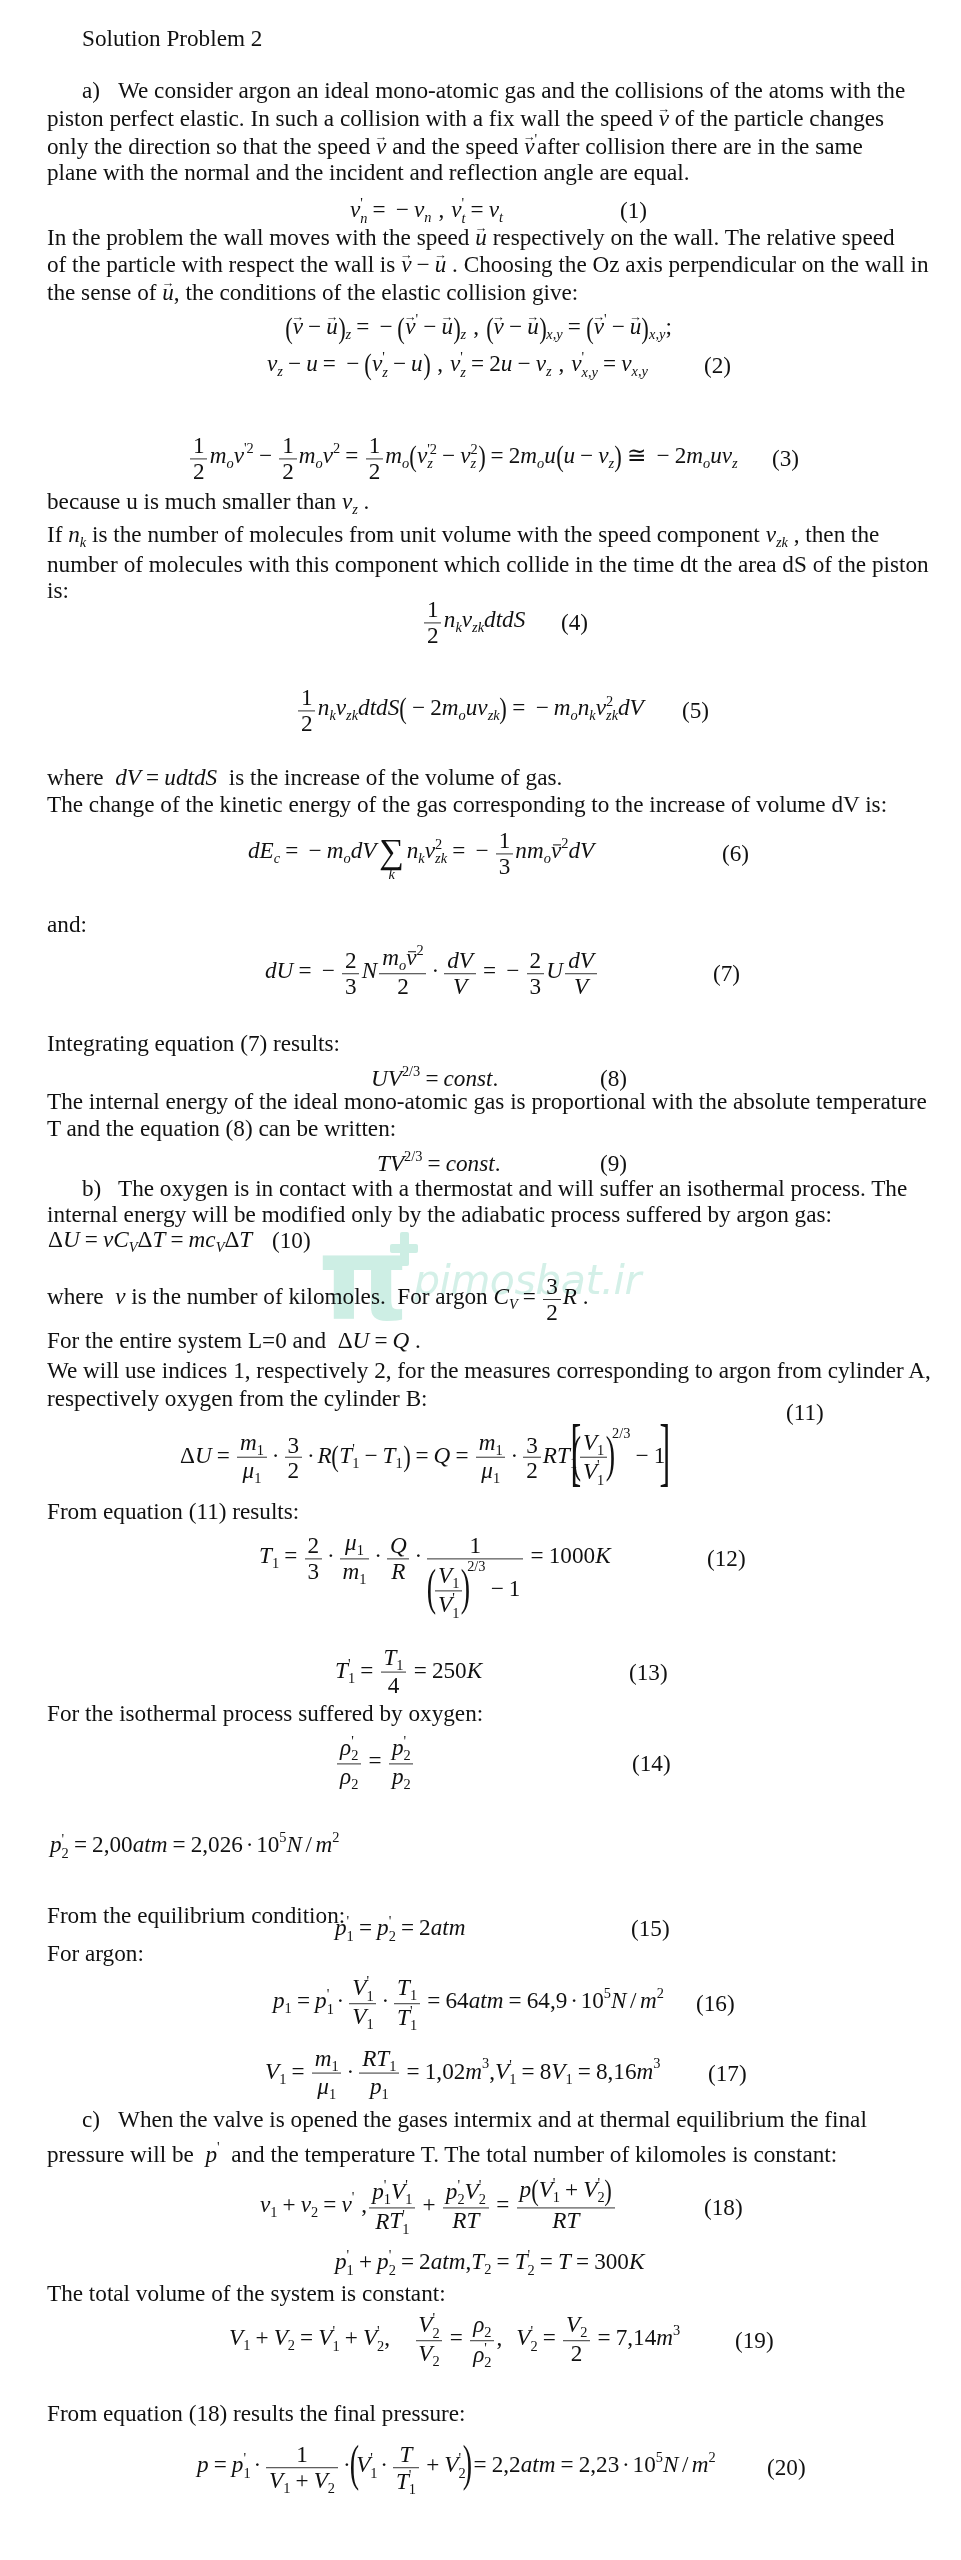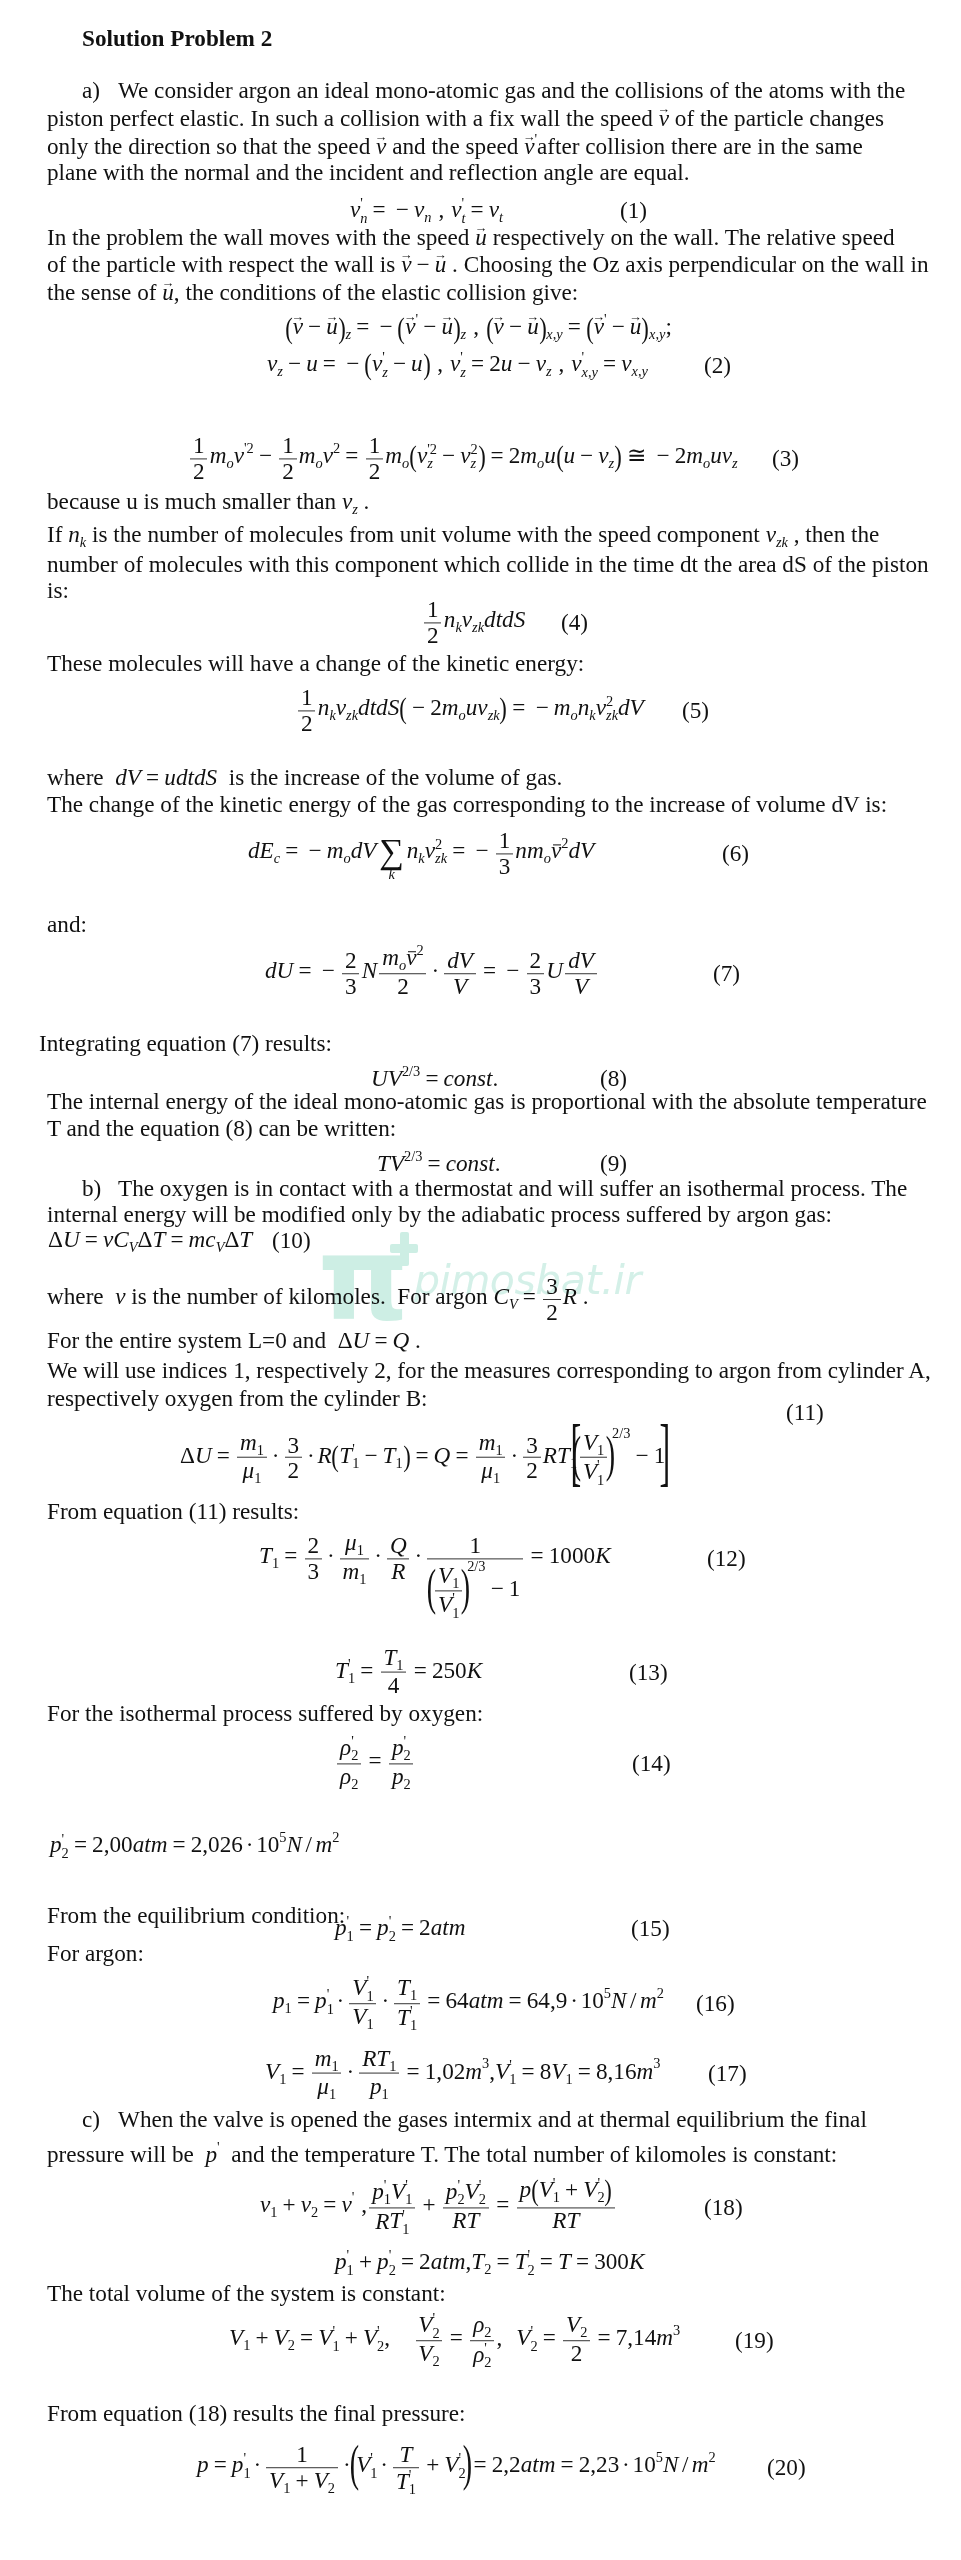--- a/index.html
+++ b/index.html
@@ -1,19 +1,19 @@
 <!DOCTYPE html>
 <html><head>
 <meta charset="utf-8">
 <style>
   html,body{margin:0;padding:0;background:#fff;}
   #page{position:relative;width:961px;height:2560px;overflow:hidden;background:#fff;
     font-family:"Liberation Serif","DejaVu Serif",serif;font-size:23.2px;color:#111;}
   .title,.tline,.plabel{position:absolute;white-space:pre;line-height:27px;z-index:2;}
-  .title{font-weight:bold;}
+  .title{font-weight:normal;}
   .eq,.tag{position:absolute;white-space:nowrap;transform:translateY(-50%);line-height:1.15;z-index:2;}
   .tag{font-style:normal;}
 
   
   .mrow{white-space:nowrap;}
   .mi{font-style:italic;}
   .mn,.mo,.tx{font-style:normal;}
   .mo.bin{margin:0 0.22em;}
   .mo.dot{margin:0 0.12em;}
   .sp{display:inline-block;width:0.3em;}
@@ -74,31 +74,30 @@
   <div class="eq" style="left:267px;top:365px"><span class="mrow"><span class="scr"><span class="mi">v</span><span class="sub"><span class="mg"><span class="mi">z</span></span></span></span><span class="mo bin">−</span><span class="mi">u</span><span class="mo bin">=</span><span class="mo bin">−</span><span class="delim big">(</span><span class="scr"><span class="mi">v</span><span class="stack"><span class="sup"><span class="prime">'</span></span><span class="sub"><span class="mg"><span class="mi">z</span></span></span></span></span><span class="mo bin">−</span><span class="mi">u</span><span class="delim big">)</span><span class="sp"></span><span class="mn">,</span><span class="sp"></span><span class="scr"><span class="mi">v</span><span class="stack"><span class="sup"><span class="prime">'</span></span><span class="sub"><span class="mg"><span class="mi">z</span></span></span></span></span><span class="mo bin">=</span><span class="mn">2</span><span class="mi">u</span><span class="mo bin">−</span><span class="scr"><span class="mi">v</span><span class="sub"><span class="mg"><span class="mi">z</span></span></span></span><span class="sp"></span><span class="mn">,</span><span class="sp"></span><span class="scr"><span class="mi">v</span><span class="stack"><span class="sup"><span class="prime">'</span></span><span class="sub"><span class="mg"><span class="mi">x</span><span class="mn">,</span><span class="mi">y</span></span></span></span></span><span class="mo bin">=</span><span class="scr"><span class="mi">v</span><span class="sub"><span class="mg"><span class="mi">x</span><span class="mn">,</span><span class="mi">y</span></span></span></span></span></div>
   <div class="tag" style="left:704px;top:365px">(2)</div>
   <div class="eq" style="left:188px;top:458px"><span class="mrow"><span class="frac"><span class="num" style="padding-top: 1px;"><span class="mg"><span class="mn">1</span></span></span><span class="den"><span class="mg"><span class="mn">2</span></span></span></span><span class="scr"><span class="mi">m</span><span class="sub"><span class="mg"><span class="mi">o</span></span></span></span><span class="scr"><span class="mi">v</span><span class="sup"><span class="prime">'</span><span class="mg"><span class="mn">2</span></span></span></span><span class="mo bin">−</span><span class="frac"><span class="num" style="padding-top: 1px;"><span class="mg"><span class="mn">1</span></span></span><span class="den"><span class="mg"><span class="mn">2</span></span></span></span><span class="scr"><span class="mi">m</span><span class="sub"><span class="mg"><span class="mi">o</span></span></span></span><span class="scr"><span class="mi">v</span><span class="sup"><span class="mg"><span class="mn">2</span></span></span></span><span class="mo bin">=</span><span class="frac"><span class="num" style="padding-top: 1px;"><span class="mg"><span class="mn">1</span></span></span><span class="den"><span class="mg"><span class="mn">2</span></span></span></span><span class="scr"><span class="mi">m</span><span class="sub"><span class="mg"><span class="mi">o</span></span></span></span><span class="delim big">(</span><span class="scr"><span class="mi">v</span><span class="stack"><span class="sup"><span class="prime">'</span><span class="mg"><span class="mn">2</span></span></span><span class="sub"><span class="mg"><span class="mi">z</span></span></span></span></span><span class="mo bin">−</span><span class="scr"><span class="mi">v</span><span class="stack"><span class="sup"><span class="mg"><span class="mn">2</span></span></span><span class="sub"><span class="mg"><span class="mi">z</span></span></span></span></span><span class="delim big">)</span><span class="mo bin">=</span><span class="mn">2</span><span class="scr"><span class="mi">m</span><span class="sub"><span class="mg"><span class="mi">o</span></span></span></span><span class="mi">u</span><span class="delim big">(</span><span class="mi">u</span><span class="mo bin">−</span><span class="scr"><span class="mi">v</span><span class="sub"><span class="mg"><span class="mi">z</span></span></span></span><span class="delim big">)</span><span class="mo bin">≅</span><span class="mo bin">−</span><span class="mn">2</span><span class="scr"><span class="mi">m</span><span class="sub"><span class="mg"><span class="mi">o</span></span></span></span><span class="mi">u</span><span class="scr"><span class="mi">v</span><span class="sub"><span class="mg"><span class="mi">z</span></span></span></span></span></div>
   <div class="tag" style="left:772px;top:458px">(3)</div>
   <div class="tline" style="left:47px;top:488px"><span class="tx">because u is much smaller than </span><span class="inline-math"><span class="mrow"><span class="scr"><span class="mi">v</span><span class="sub"><span class="mg"><span class="mi">z</span></span></span></span></span></span><span class="tx"> .</span></div>
   <div class="tline" style="left:47px;top:521px"><span class="tx">If </span><span class="inline-math"><span class="mrow"><span class="scr"><span class="mi">n</span><span class="sub"><span class="mg"><span class="mi">k</span></span></span></span></span></span><span class="tx"> is the number of molecules from unit volume with the speed component </span><span class="inline-math"><span class="mrow"><span class="scr"><span class="mi">v</span><span class="sub"><span class="mg"><span class="mi">z</span><span class="mi">k</span></span></span></span></span></span><span class="tx"> , then the</span></div>
   <div class="tline" style="left:47px;top:551px"><span class="tx">number of molecules with this component which collide in the time dt the area dS of the piston</span></div>
   <div class="tline" style="left:47px;top:577px"><span class="tx">is:</span></div>
   <div class="eq" style="left:422px;top:622px"><span class="mrow"><span class="frac"><span class="num" style="padding-top: 1px;"><span class="mg"><span class="mn">1</span></span></span><span class="den"><span class="mg"><span class="mn">2</span></span></span></span><span class="scr"><span class="mi">n</span><span class="sub"><span class="mg"><span class="mi">k</span></span></span></span><span class="scr"><span class="mi">v</span><span class="sub"><span class="mg"><span class="mi">z</span><span class="mi">k</span></span></span></span><span class="mi">d</span><span class="mi">t</span><span class="mi">d</span><span class="mi">S</span></span></div>
   <div class="tag" style="left:561px;top:622px">(4)</div>
-  <div class="tline" style="left:47px;top:650px"><span class="tx">These molecules will have a change of the kinetic energy:</span></div>
   <div class="eq" style="left:296px;top:710px"><span class="mrow"><span class="frac"><span class="num" style="padding-top: 1px;"><span class="mg"><span class="mn">1</span></span></span><span class="den"><span class="mg"><span class="mn">2</span></span></span></span><span class="scr"><span class="mi">n</span><span class="sub"><span class="mg"><span class="mi">k</span></span></span></span><span class="scr"><span class="mi">v</span><span class="sub"><span class="mg"><span class="mi">z</span><span class="mi">k</span></span></span></span><span class="mi">d</span><span class="mi">t</span><span class="mi">d</span><span class="mi">S</span><span class="delim big">(</span><span class="mo bin">−</span><span class="mn">2</span><span class="scr"><span class="mi">m</span><span class="sub"><span class="mg"><span class="mi">o</span></span></span></span><span class="mi">u</span><span class="scr"><span class="mi">v</span><span class="sub"><span class="mg"><span class="mi">z</span><span class="mi">k</span></span></span></span><span class="delim big">)</span><span class="mo bin">=</span><span class="mo bin">−</span><span class="scr"><span class="mi">m</span><span class="sub"><span class="mg"><span class="mi">o</span></span></span></span><span class="scr"><span class="mi">n</span><span class="sub"><span class="mg"><span class="mi">k</span></span></span></span><span class="scr"><span class="mi">v</span><span class="stack"><span class="sup"><span class="mg"><span class="mn">2</span></span></span><span class="sub"><span class="mg"><span class="mi">z</span><span class="mi">k</span></span></span></span></span><span class="mi">d</span><span class="mi">V</span></span></div>
   <div class="tag" style="left:682px;top:710px">(5)</div>
   <div class="tline" style="left:47px;top:764px"><span class="tx">where  </span><span class="inline-math"><span class="mrow"><span class="mi">d</span><span class="mi">V</span><span class="mo bin">=</span><span class="mi">u</span><span class="mi">d</span><span class="mi">t</span><span class="mi">d</span><span class="mi">S</span></span></span><span class="tx">  is the increase of the volume of gas.</span></div>
   <div class="tline" style="left:47px;top:791px"><span class="tx">The change of the kinetic energy of the gas corresponding to the increase of volume dV is:</span></div>
   <div class="eq" style="left:248px;top:853px"><span class="mrow"><span class="mi">d</span><span class="scr"><span class="mi">E</span><span class="sub"><span class="mg"><span class="mi">c</span></span></span></span><span class="mo bin">=</span><span class="mo bin">−</span><span class="scr"><span class="mi">m</span><span class="sub"><span class="mg"><span class="mi">o</span></span></span></span><span class="mi">d</span><span class="mi">V</span><span class="sum"><span class="sigma">∑</span><span class="lim"><span class="mg"><span class="mi">k</span></span></span></span><span class="scr"><span class="mi">n</span><span class="sub"><span class="mg"><span class="mi">k</span></span></span></span><span class="scr"><span class="mi">v</span><span class="stack"><span class="sup"><span class="mg"><span class="mn">2</span></span></span><span class="sub"><span class="mg"><span class="mi">z</span><span class="mi">k</span></span></span></span></span><span class="mo bin">=</span><span class="mo bin">−</span><span class="frac"><span class="num" style="padding-top: 1px;"><span class="mg"><span class="mn">1</span></span></span><span class="den"><span class="mg"><span class="mn">3</span></span></span></span><span class="mi">n</span><span class="scr"><span class="mi">m</span><span class="sub"><span class="mg"><span class="mi">o</span></span></span></span><span class="scr"><span class="acc bar"><span class="mg"><span class="mi">v</span></span></span><span class="sup"><span class="mg"><span class="mn">2</span></span></span></span><span class="mi">d</span><span class="mi">V</span></span></div>
   <div class="tag" style="left:722px;top:853px">(6)</div>
   <div class="tline" style="left:47px;top:911px"><span class="tx">and:</span></div>
   <div class="eq" style="left:265px;top:973px"><span class="mrow"><span class="mi">d</span><span class="mi">U</span><span class="mo bin">=</span><span class="mo bin">−</span><span class="frac"><span class="num" style="padding-top: 1px;"><span class="mg"><span class="mn">2</span></span></span><span class="den"><span class="mg"><span class="mn">3</span></span></span></span><span class="mi">N</span><span class="frac"><span class="num"><span class="mg"><span class="scr"><span class="mi">m</span><span class="sub"><span class="mg"><span class="mi">o</span></span></span></span><span class="scr"><span class="acc bar"><span class="mg"><span class="mi">v</span></span></span><span class="sup"><span class="mg"><span class="mn">2</span></span></span></span></span></span><span class="den" style="padding-bottom: 4.17188px;"><span class="mg"><span class="mn">2</span></span></span></span><span class="mo dot">·</span><span class="frac"><span class="num" style="padding-top: 1px;"><span class="mg"><span class="mi">d</span><span class="mi">V</span></span></span><span class="den"><span class="mg"><span class="mi">V</span></span></span></span><span class="mo bin">=</span><span class="mo bin">−</span><span class="frac"><span class="num" style="padding-top: 1px;"><span class="mg"><span class="mn">2</span></span></span><span class="den"><span class="mg"><span class="mn">3</span></span></span></span><span class="mi">U</span><span class="frac"><span class="num" style="padding-top: 1px;"><span class="mg"><span class="mi">d</span><span class="mi">V</span></span></span><span class="den"><span class="mg"><span class="mi">V</span></span></span></span></span></div>
   <div class="tag" style="left:713px;top:973px">(7)</div>
-  <div class="tline" style="left:39px;top:1030px"><span class="tx">Integrating equation (7) results:</span></div>
+  <div class="tline" style="left:47px;top:1030px"><span class="tx">Integrating equation (7) results:</span></div>
   <div class="eq" style="left:371px;top:1078px"><span class="mrow"><span class="mi">U</span><span class="scr"><span class="mi">V</span><span class="sup"><span class="mg"><span class="mn">2</span><span class="mn">/</span><span class="mn">3</span></span></span></span><span class="mo bin">=</span><span class="mi">c</span><span class="mi">o</span><span class="mi">n</span><span class="mi">s</span><span class="mi">t</span><span class="mn">.</span></span></div>
   <div class="tag" style="left:600px;top:1078px">(8)</div>
   <div class="tline" style="left:47px;top:1088px"><span class="tx">The internal energy of the ideal mono-atomic gas is proportional with the absolute temperature</span></div>
   <div class="tline" style="left:47px;top:1115px"><span class="tx">T and the equation (8) can be written:</span></div>
   <div class="eq" style="left:377px;top:1163px"><span class="mrow"><span class="mi">T</span><span class="scr"><span class="mi">V</span><span class="sup"><span class="mg"><span class="mn">2</span><span class="mn">/</span><span class="mn">3</span></span></span></span><span class="mo bin">=</span><span class="mi">c</span><span class="mi">o</span><span class="mi">n</span><span class="mi">s</span><span class="mi">t</span><span class="mn">.</span></span></div>
   <div class="tag" style="left:600px;top:1163px">(9)</div>
 
   <div class="plabel" style="left:82px;top:1175px">b)</div>
   <div class="tline" style="left:118px;top:1175px"><span class="tx">The oxygen is in contact with a thermostat and will suffer an isothermal process. The</span></div>
   <div class="tline" style="left:47px;top:1201px"><span class="tx">internal energy will be modified only by the adiabatic process suffered by argon gas:</span></div>

